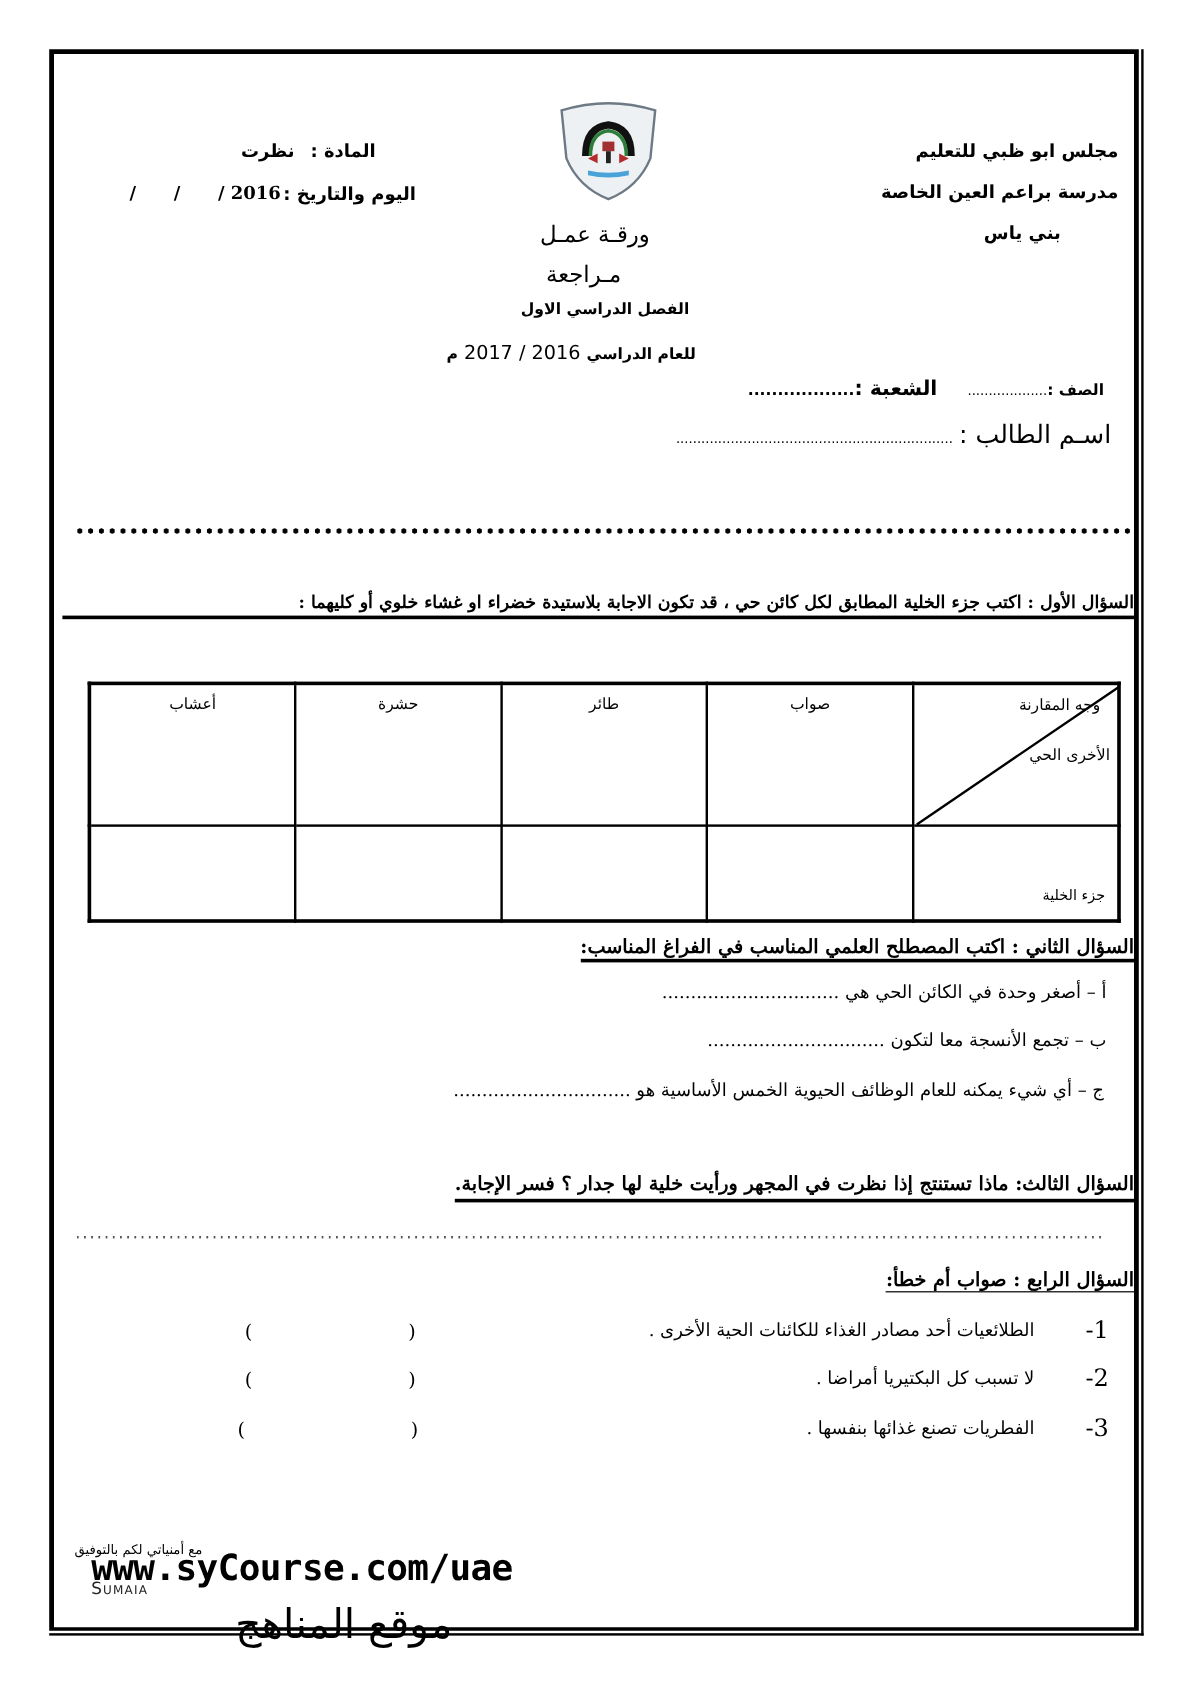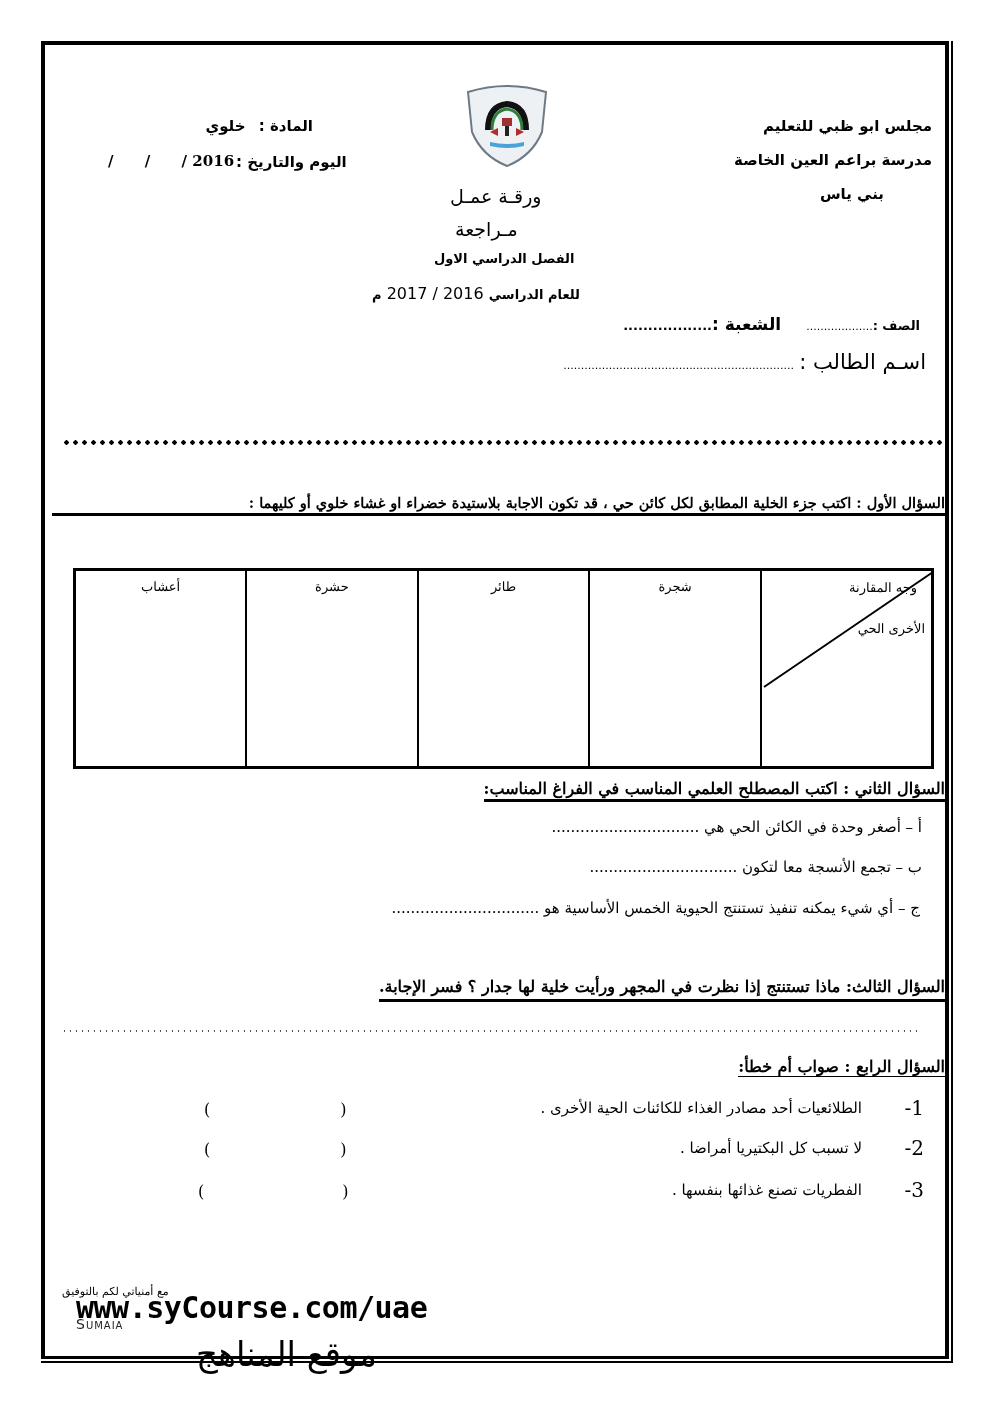--- a/index.html
+++ b/index.html
@@ -42,21 +42,21 @@
     <path d="M28 48 L36 44 L36 52 Z" fill="#b52b2b"></path>
     <path d="M62 48 L54 44 L54 52 Z" fill="#b52b2b"></path>
     <rect x="40" y="34" width="10" height="8" fill="#a23030"></rect>
     <rect x="43" y="42" width="4" height="10" fill="#222"></rect>
     <path d="M28 58 Q45 62 62 58 L62 62 Q45 66 28 62 Z" fill="#4aa3d8"></path>
   </svg>
 </div>
 
 <div class="abs hb rtl" style="left:205px; top:117px; width:108px; text-align:right;">
   <span>المادة :</span>
-  <span style="margin-right:8px;">خلوي</span>
+  <span style="margin-right:8px;">نظرت</span>
 </div>
 <div class="abs hb rtl" style="left:236px; top:153px;">اليوم والتاريخ :</div>
 <div class="abs" style="left:108px; top:152px; font-family:'DejaVu Serif', serif; font-weight:bold; font-size:15px; white-space:pre;">/      /      / 2016</div>
 
 <div class="abs hn rtl" style="left:450px; top:185px; font-size:19px; letter-spacing:2px;">ورقـة   عمـل</div>
 <div class="abs hn rtl" style="left:455px; top:218px; font-size:19px; letter-spacing:3px;">مـراجعة</div>
 <div class="abs hb rtl" style="left:434px; top:251px; font-size:13px;">الفصل الدراسي الاول</div>
 <div class="abs rtl" style="left:372px; top:284px; white-space:nowrap;">
   <span class="hb" style="font-size:13px;">للعام الدراسي</span>
   <span style="font-family:'DejaVu Sans', sans-serif; font-size:16px; direction:ltr; unicode-bidi:embed;">2017 / 2016</span>
@@ -76,43 +76,52 @@
 <div class="dots-sep"></div>
 
 <div class="abs q rtl qline" style="right:47px; top:494px; padding-bottom:2px; left:52px; text-align:right; font-size:14.5px;">السؤال الأول : اكتب جزء الخلية المطابق لكل كائن حي ، قد تكون الاجابة بلاستيدة خضراء او غشاء خلوي أو كليهما :</div>
 
 <table class="cmp">
   <tbody>
       <tr style="height:118px;padding-left:16px;">
     <td>أعشاب</td>
     <td>حشرة</td>
     <td>طائر</td>
-    <td>شجرة</td>
+    <td>صواب</td>
     <td class="diag-cell" style="padding:0;">
       <svg width="172" height="118" style="position:absolute;left:0;top:0;">
             <line x1="2" y1="116" x2="171" y2="1" stroke="#000" stroke-width="2"></line>
           </svg>
       <span class="abs rtl" style="right:14px; top:9px; font-size:13px; white-space:nowrap;">وجه المقارنة</span>
       <span class="abs rtl" style="right:6px; top:50px; font-size:13px; white-space:nowrap;">الأخرى الحي</span>
+    </td>
+  </tr>
+  <tr>
+    <td></td>
+    <td></td>
+    <td></td>
+    <td></td>
+    <td style="vertical-align:bottom; text-align:right; padding:0 10px 12px 0;">
+      <span class="rtl" style="font-size:12px;">جزء الخلية</span>
     </td>
   </tr>
 </tbody>
   </table>
 
 <div class="abs q rtl qline" style="right:47px; top:779px; padding-bottom:1px;">السؤال الثاني : اكتب المصطلح العلمي المناسب في الفراغ المناسب:</div>
 <div class="abs item rtl" style="right:70px; top:818px;">
   <span>أ – أصغر وحدة في الكائن الحي هي</span>
   <span>...............................</span>
 </div>
 <div class="abs item rtl" style="right:70px; top:858px;">
   <span>ب – تجمع الأنسجة معا لتكون</span>
   <span>...............................</span>
 </div>
 <div class="abs item rtl" style="right:72px; top:899px;">
-  <span>ج – أي شيء يمكنه تنفيذ تستنتج الحيوية الخمس الأساسية هو</span>
+  <span>ج – أي شيء يمكنه للعام الوظائف الحيوية الخمس الأساسية هو</span>
   <span>...............................</span>
 </div>
 
 <div class="abs q rtl qline" style="right:47px; top:977px; padding-bottom:3px;">السؤال الثالث: ماذا تستنتج إذا نظرت في المجهر ورأيت خلية لها جدار ؟ فسر الإجابة.</div>
 <div class="dots-line"></div>
 
 <div class="abs q rtl" style="right:47px; top:1057px; border-bottom:1px solid #000;">السؤال الرابع : صواب أم خطأ:</div>
 
 <div class="abs item rtl" style="right:68px; top:1096px; font-size:20px;">1-</div>
 <div class="abs item rtl" style="right:130px; top:1099px;">الطلائعيات أحد مصادر الغذاء للكائنات الحية الأخرى .</div>

